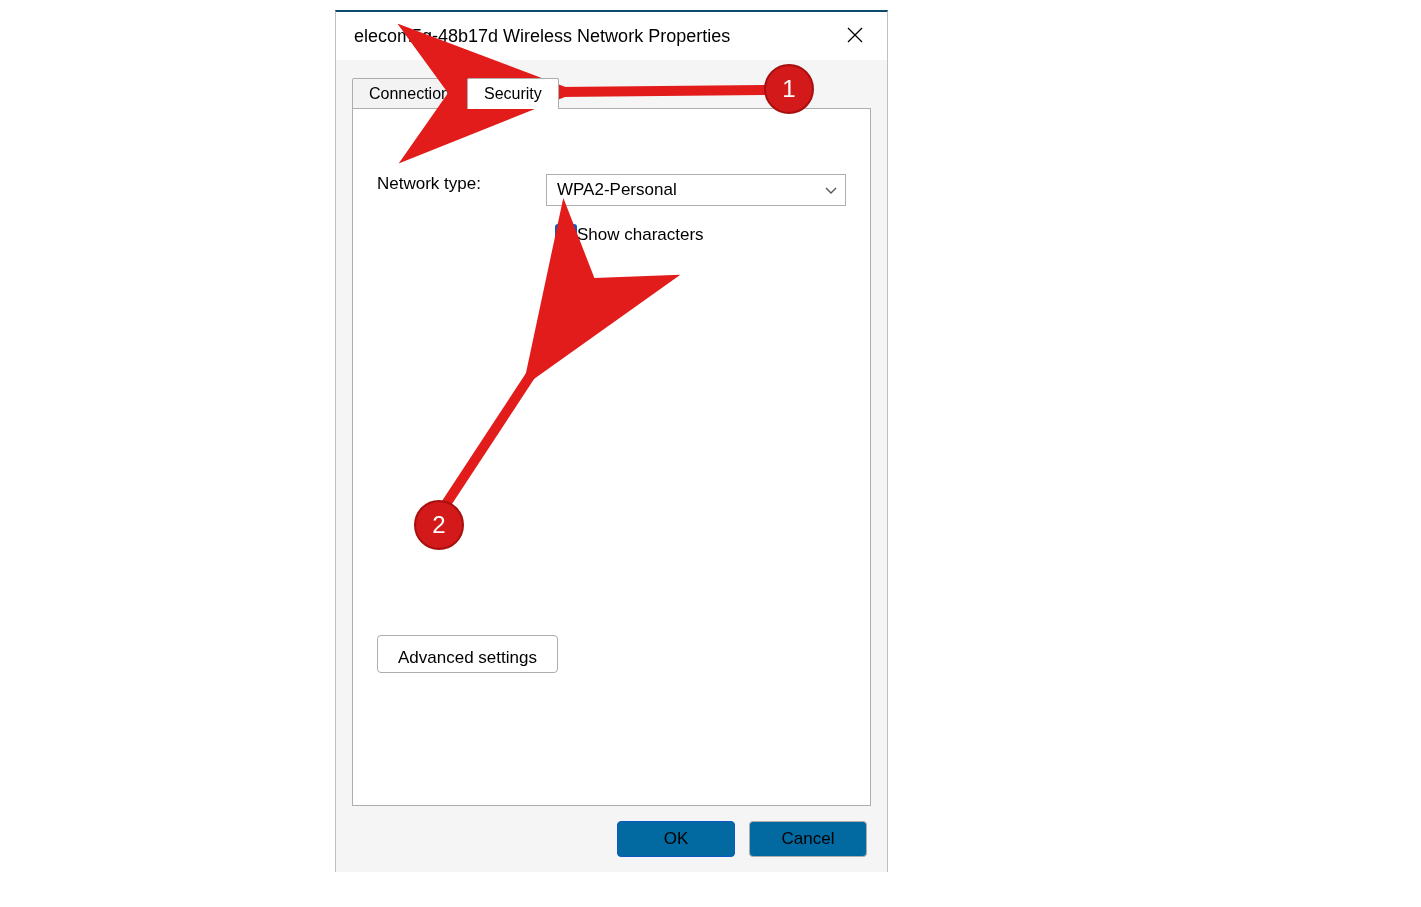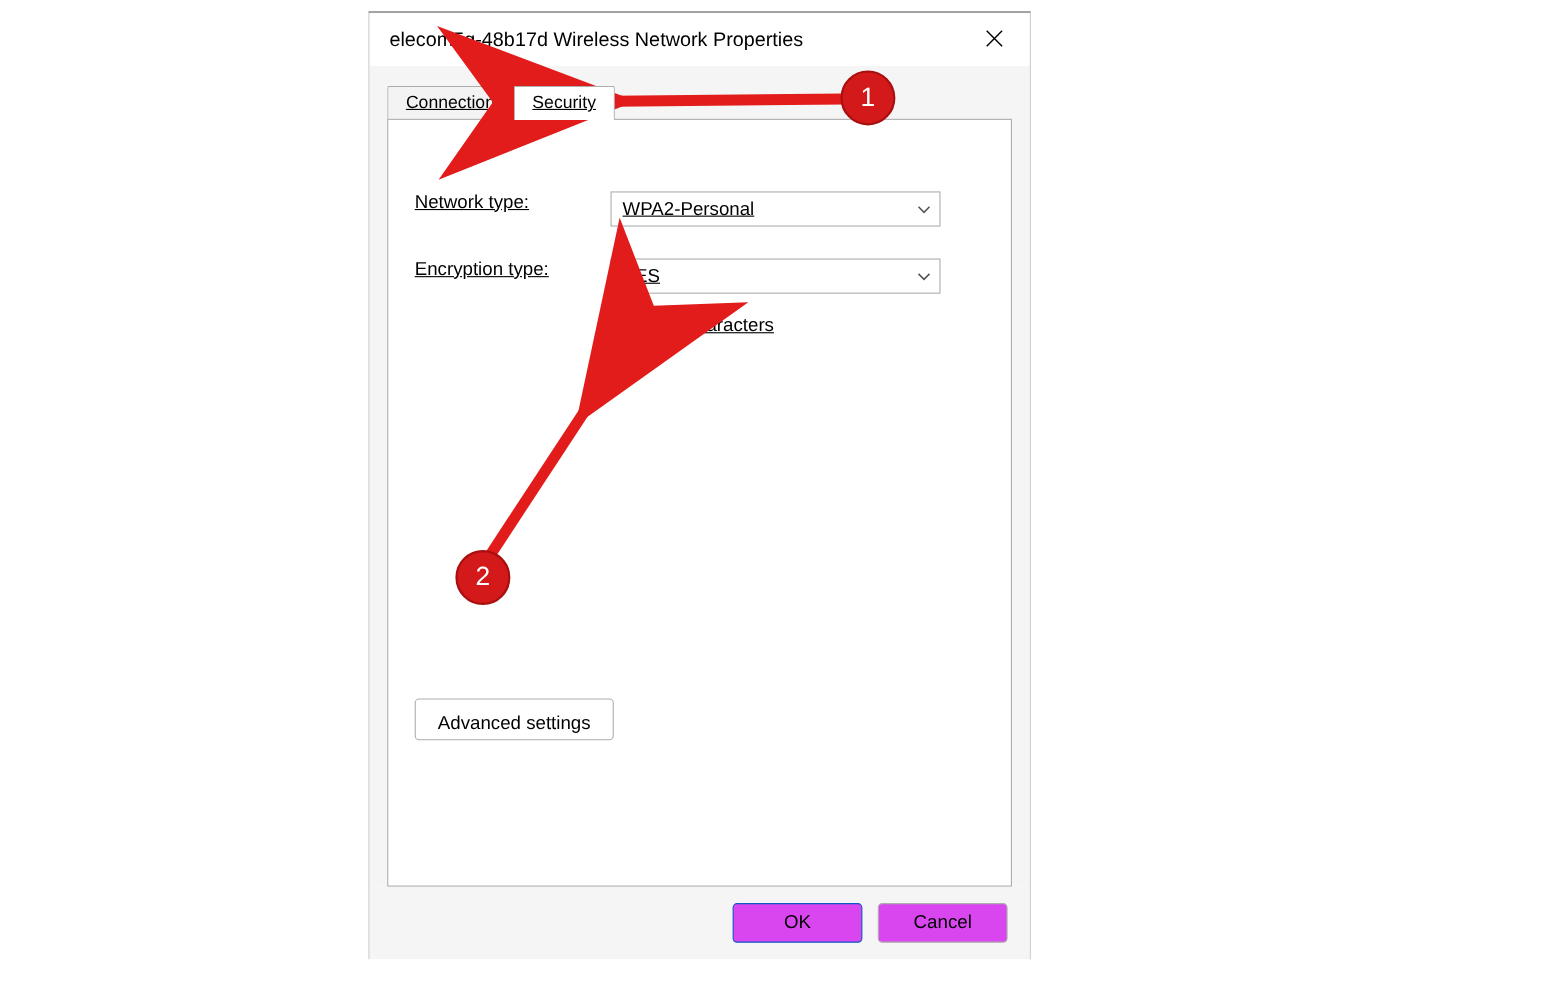--- a/index.html
+++ b/index.html
@@ -11,25 +11,25 @@
     background: #ffffff;
     font-family: "Segoe UI", Tahoma, sans-serif;
     font-size: 17px;
     color: #000;
     position: relative;
   }
   .dialog {
     position: absolute;
     left: 335px;
     top: 10px;
-    width: 602px;
+    width: 553px;
     height: 862px;
     background: #ffffff;
     border: 1px solid #bfbfbf;
-    border-top: 2px solid #a3a3a3;
+    border-top: 2px solid #0c4a6e;
     border-bottom: none;
     box-shadow: 0 0 0 rgba(0,0,0,0);
   }
   .titlebar {
     height: 48px;
     display: flex;
     align-items: center;
     padding: 0 10px 0 18px;
     background: #ffffff;
   }
@@ -47,21 +47,20 @@
     background: transparent;
     border: none;
     cursor: pointer;
   }
   .close-btn svg { width: 16px; height: 16px; }
   .body-area {
     background: #f5f5f5;
     padding: 14px 16px 0 16px;
     height: calc(100% - 48px - 66px);
     position: relative;
-    text-decoration: underline;
   }
   .tabs {
     display: flex;
     align-items: flex-end;
     height: 34px;
     position: relative;
   }
   .tab {
     padding: 6px 16px 6px 16px;
     border: 1px solid #adadad;
@@ -185,21 +184,21 @@
     align-items: center;
     justify-content: flex-end;
     padding: 0 20px;
     gap: 14px;
   }
   .footer button {
     width: 118px;
     height: 36px;
     border: 1px solid #adadad;
     border-radius: 4px;
-    background: #d946ef;
+    background: #0369a1;
     font-size: 17px;
     cursor: pointer;
   }
   .footer button.primary {
     border: 1px solid #0a59c7;
   }
   
   .overlay {
     position: absolute;
     pointer-events: none;
@@ -247,31 +246,20 @@
         <div class="select">
           <span>WPA2-Personal</span>
           <span class="chev">
             <svg width="12" height="8" viewBox="0 0 12 8">
                 <path d="M1 1 L6 6 L11 1" stroke="#555" stroke-width="1.4" fill="none"></path>
               </svg>
           </span>
         </div>
       </div>
 
-      <div class="row">
-        <div class="label">Encryption type:</div>
-        <div class="select">
-          <span>AES</span>
-          <span class="chev">
-            <svg width="12" height="8" viewBox="0 0 12 8">
-                <path d="M1 1 L6 6 L11 1" stroke="#555" stroke-width="1.4" fill="none"></path>
-              </svg>
-          </span>
-        </div>
-      </div>
 
 
       <div class="check-row">
         <div class="checkbox">
           <span>
             <svg viewBox="0 0 14 14">
                 <path d="M2 7 L6 11 L12 3" stroke="#fff" stroke-width="2.2" fill="none" stroke-linecap="round" stroke-linejoin="round"></path>
               </svg>
           </span>
         </div>

